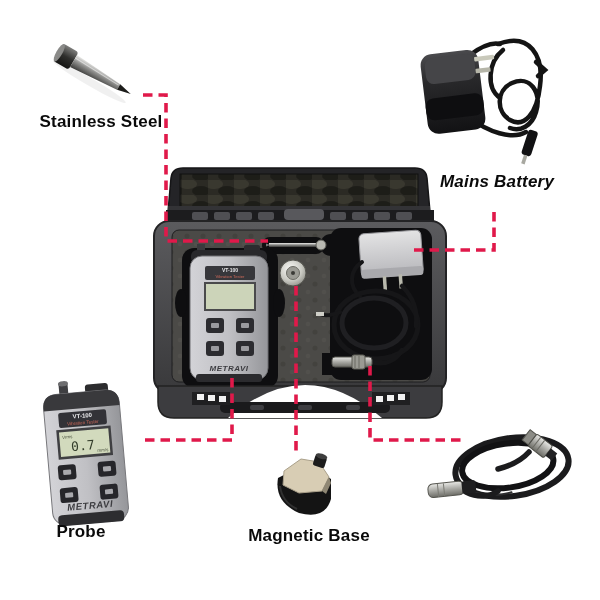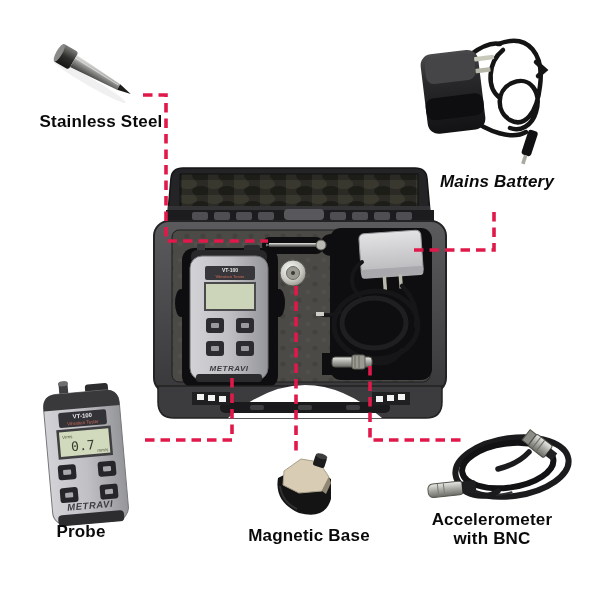--- a/index.html
+++ b/index.html
@@ -305,18 +305,14 @@
 </div>
 
 <div class="callout-label" style="left:21px;top:522px;width:120px;">
   <div>Probe</div>
 </div>
 
 <div class="callout-label" style="left:229px;top:526px;width:160px;">
   <div>Magnetic Base</div>
 </div>
 
-<div class="callout-label" style="left:410px;top:510px;width:164px;">
-  <div>Accelerometer</div>
-  <div>with BNC</div>
-</div>
 
 </div>
 
 </body></html>

